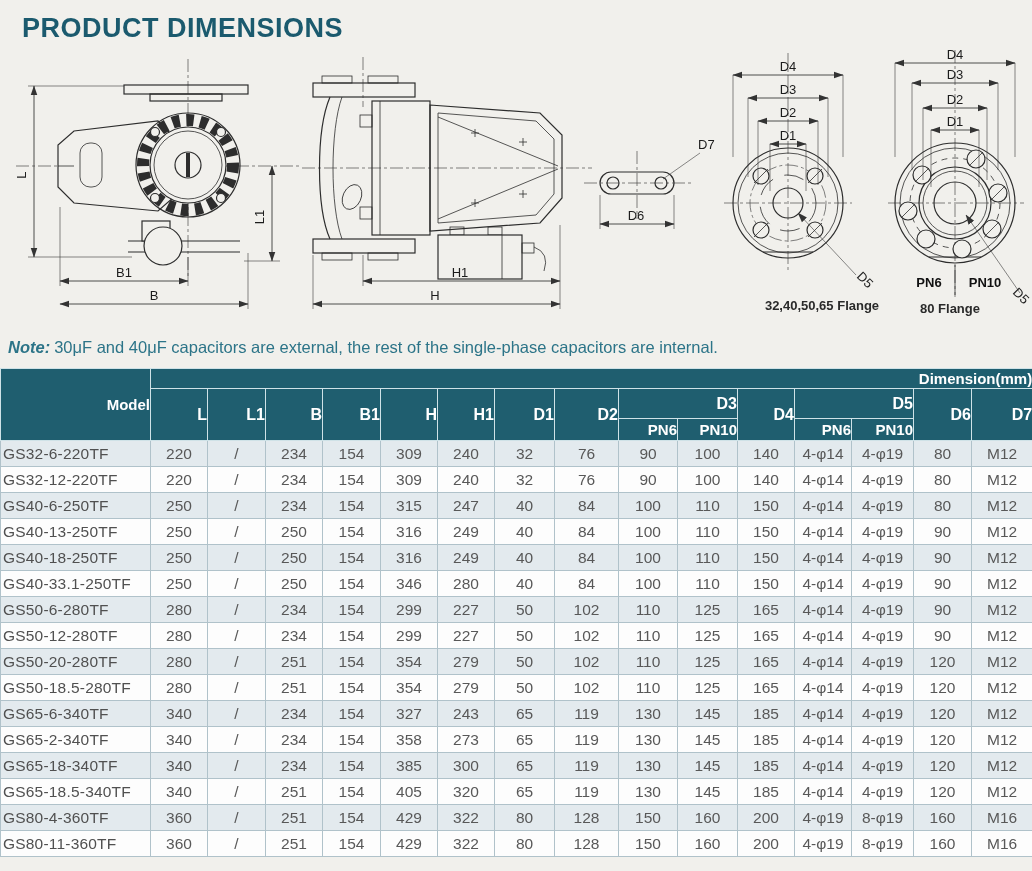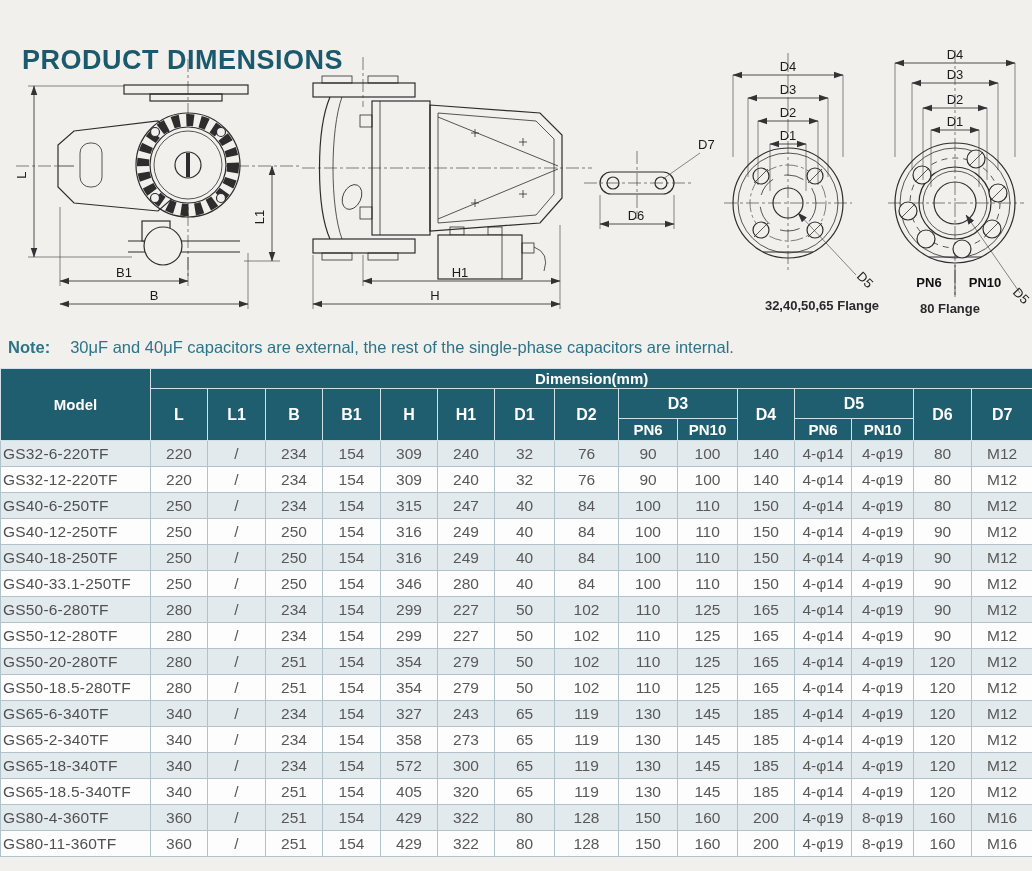--- a/index.html
+++ b/index.html
@@ -5,36 +5,36 @@
   * { margin:0; padding:0; box-sizing:border-box; }
   html,body { width:1032px; height:871px; }
   body {
     position:relative;
     background:#f1f0ec;
     font-family:"Liberation Sans", sans-serif;
     overflow:hidden;
   }
   .page-title {
     position:absolute; left:22px; top:13px;
-    font-size:27px; font-weight:bold; color:#1b5a6e; letter-spacing:.5px;margin-top:32px;
+    font-size:27px; font-weight:bold; color:#1b5a6e; letter-spacing:.5px;
   }
   .drawings-band { position:absolute; left:0; top:45px; width:1032px; height:292px; }
   .note-line {
     position:absolute; left:8px; top:338px;
     font-size:16.5px; color:#2c7488; white-space:nowrap;
   }
-  .note-prefix { font-weight:bold; margin-right:20px; }
+  .note-prefix { font-weight:bold; font-style:italic; margin-right:4px; }
 
   table.dim-table {
     position:absolute; left:0; top:368px; width:1032px;
     border-collapse:collapse; table-layout:fixed;
   }
   .dim-table th {
     background:#1f5e6f; color:#ffffff; font-weight:bold;
-    border:1px solid #cfe2e7; text-align:center; vertical-align:middle;
+    border:1px solid #cfe2e7; text-align:right; vertical-align:middle;
   }
   .dim-table thead tr.r-group th { height:20px; font-size:15px; }
   .dim-table thead tr.r-cols th  { height:30px; font-size:16px; }
   .dim-table thead tr.r-pn th    { height:22px; font-size:15px; }
   .dim-table th.model-h { font-size:16px;margin-left:8px; }
   .dim-table td {
     border:1px solid #b0c2ca; background:#fdfdfd;
     color:#585858; font-size:15.5px; text-align:center;
     height:26px; line-height:1; padding:0 2px;
     white-space:nowrap; overflow:hidden;
@@ -334,21 +334,21 @@
         <td>84</td>
         <td>100</td>
         <td>110</td>
         <td>150</td>
         <td>4-φ14</td>
         <td>4-φ19</td>
         <td>80</td>
         <td>M12</td>
       </tr>
       <tr>
-        <td class="model">GS40-12-250TF</td>
+        <td class="model">GS40-13-250TF</td>
         <td>250</td>
         <td>/</td>
         <td>250</td>
         <td>154</td>
         <td>316</td>
         <td>249</td>
         <td>40</td>
         <td>84</td>
         <td>100</td>
         <td>110</td>
@@ -501,21 +501,21 @@
         <td>4-φ19</td>
         <td>120</td>
         <td>M12</td>
       </tr>
       <tr class="alt">
         <td class="model">GS65-18-340TF</td>
         <td>340</td>
         <td>/</td>
         <td>234</td>
         <td>154</td>
-        <td>572</td>
+        <td>385</td>
         <td>300</td>
         <td>65</td>
         <td>119</td>
         <td>130</td>
         <td>145</td>
         <td>185</td>
         <td>4-φ14</td>
         <td>4-φ19</td>
         <td>120</td>
         <td>M12</td>

